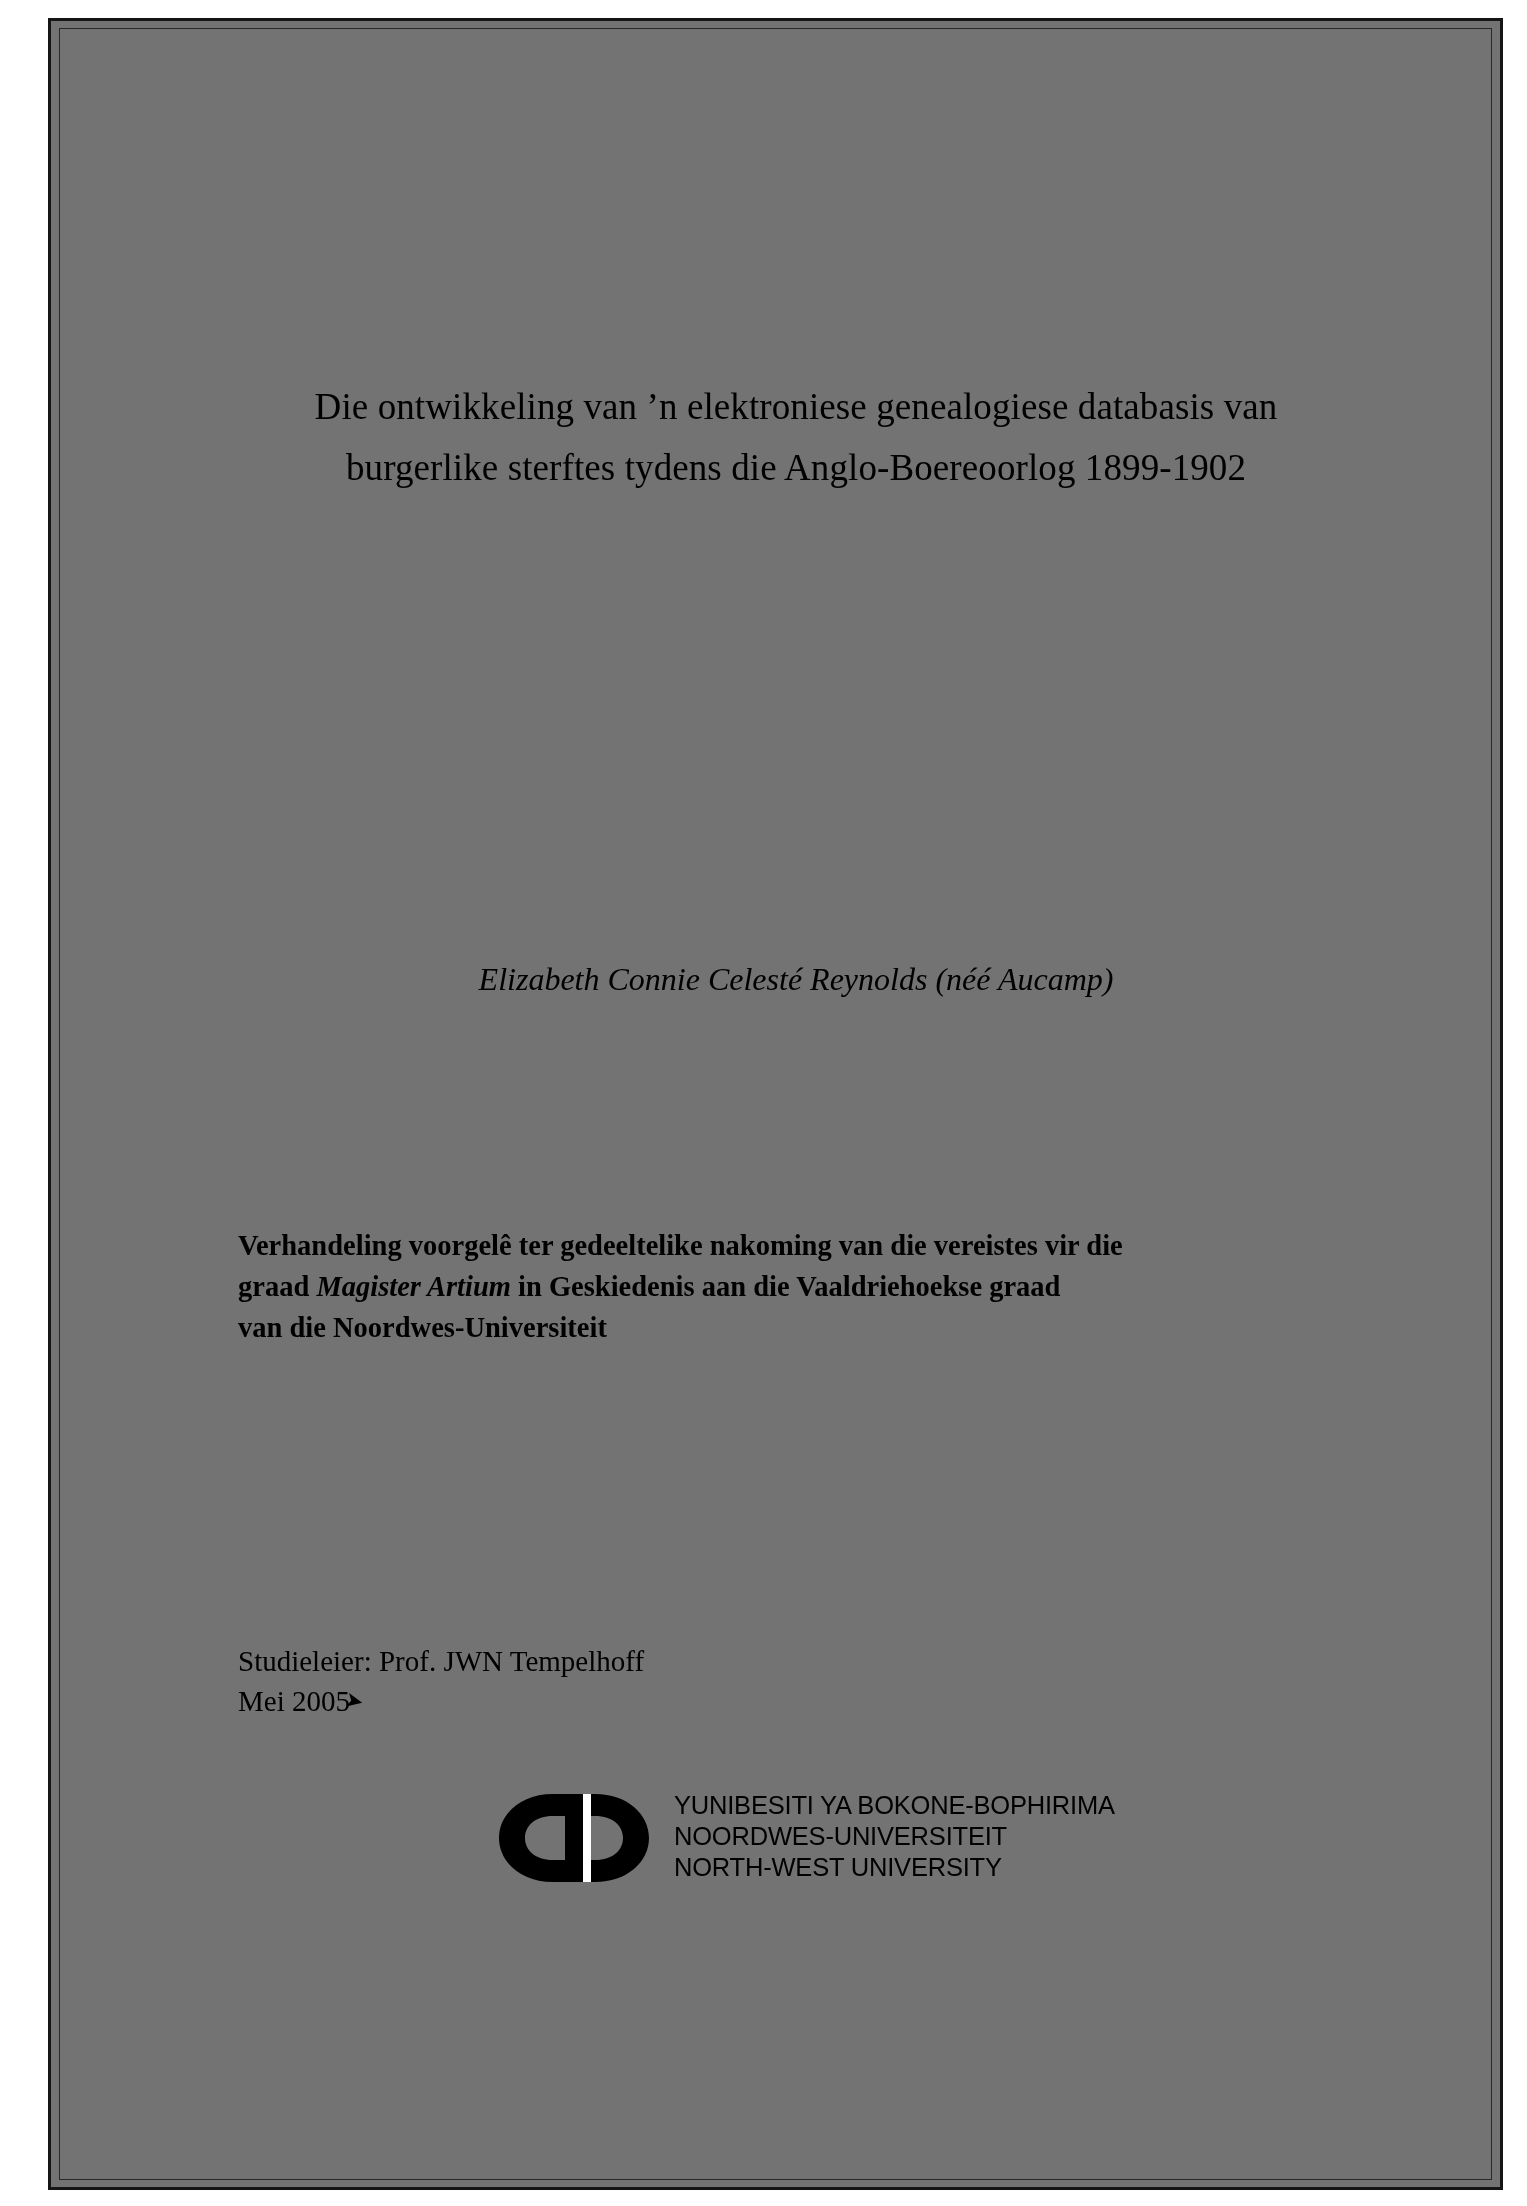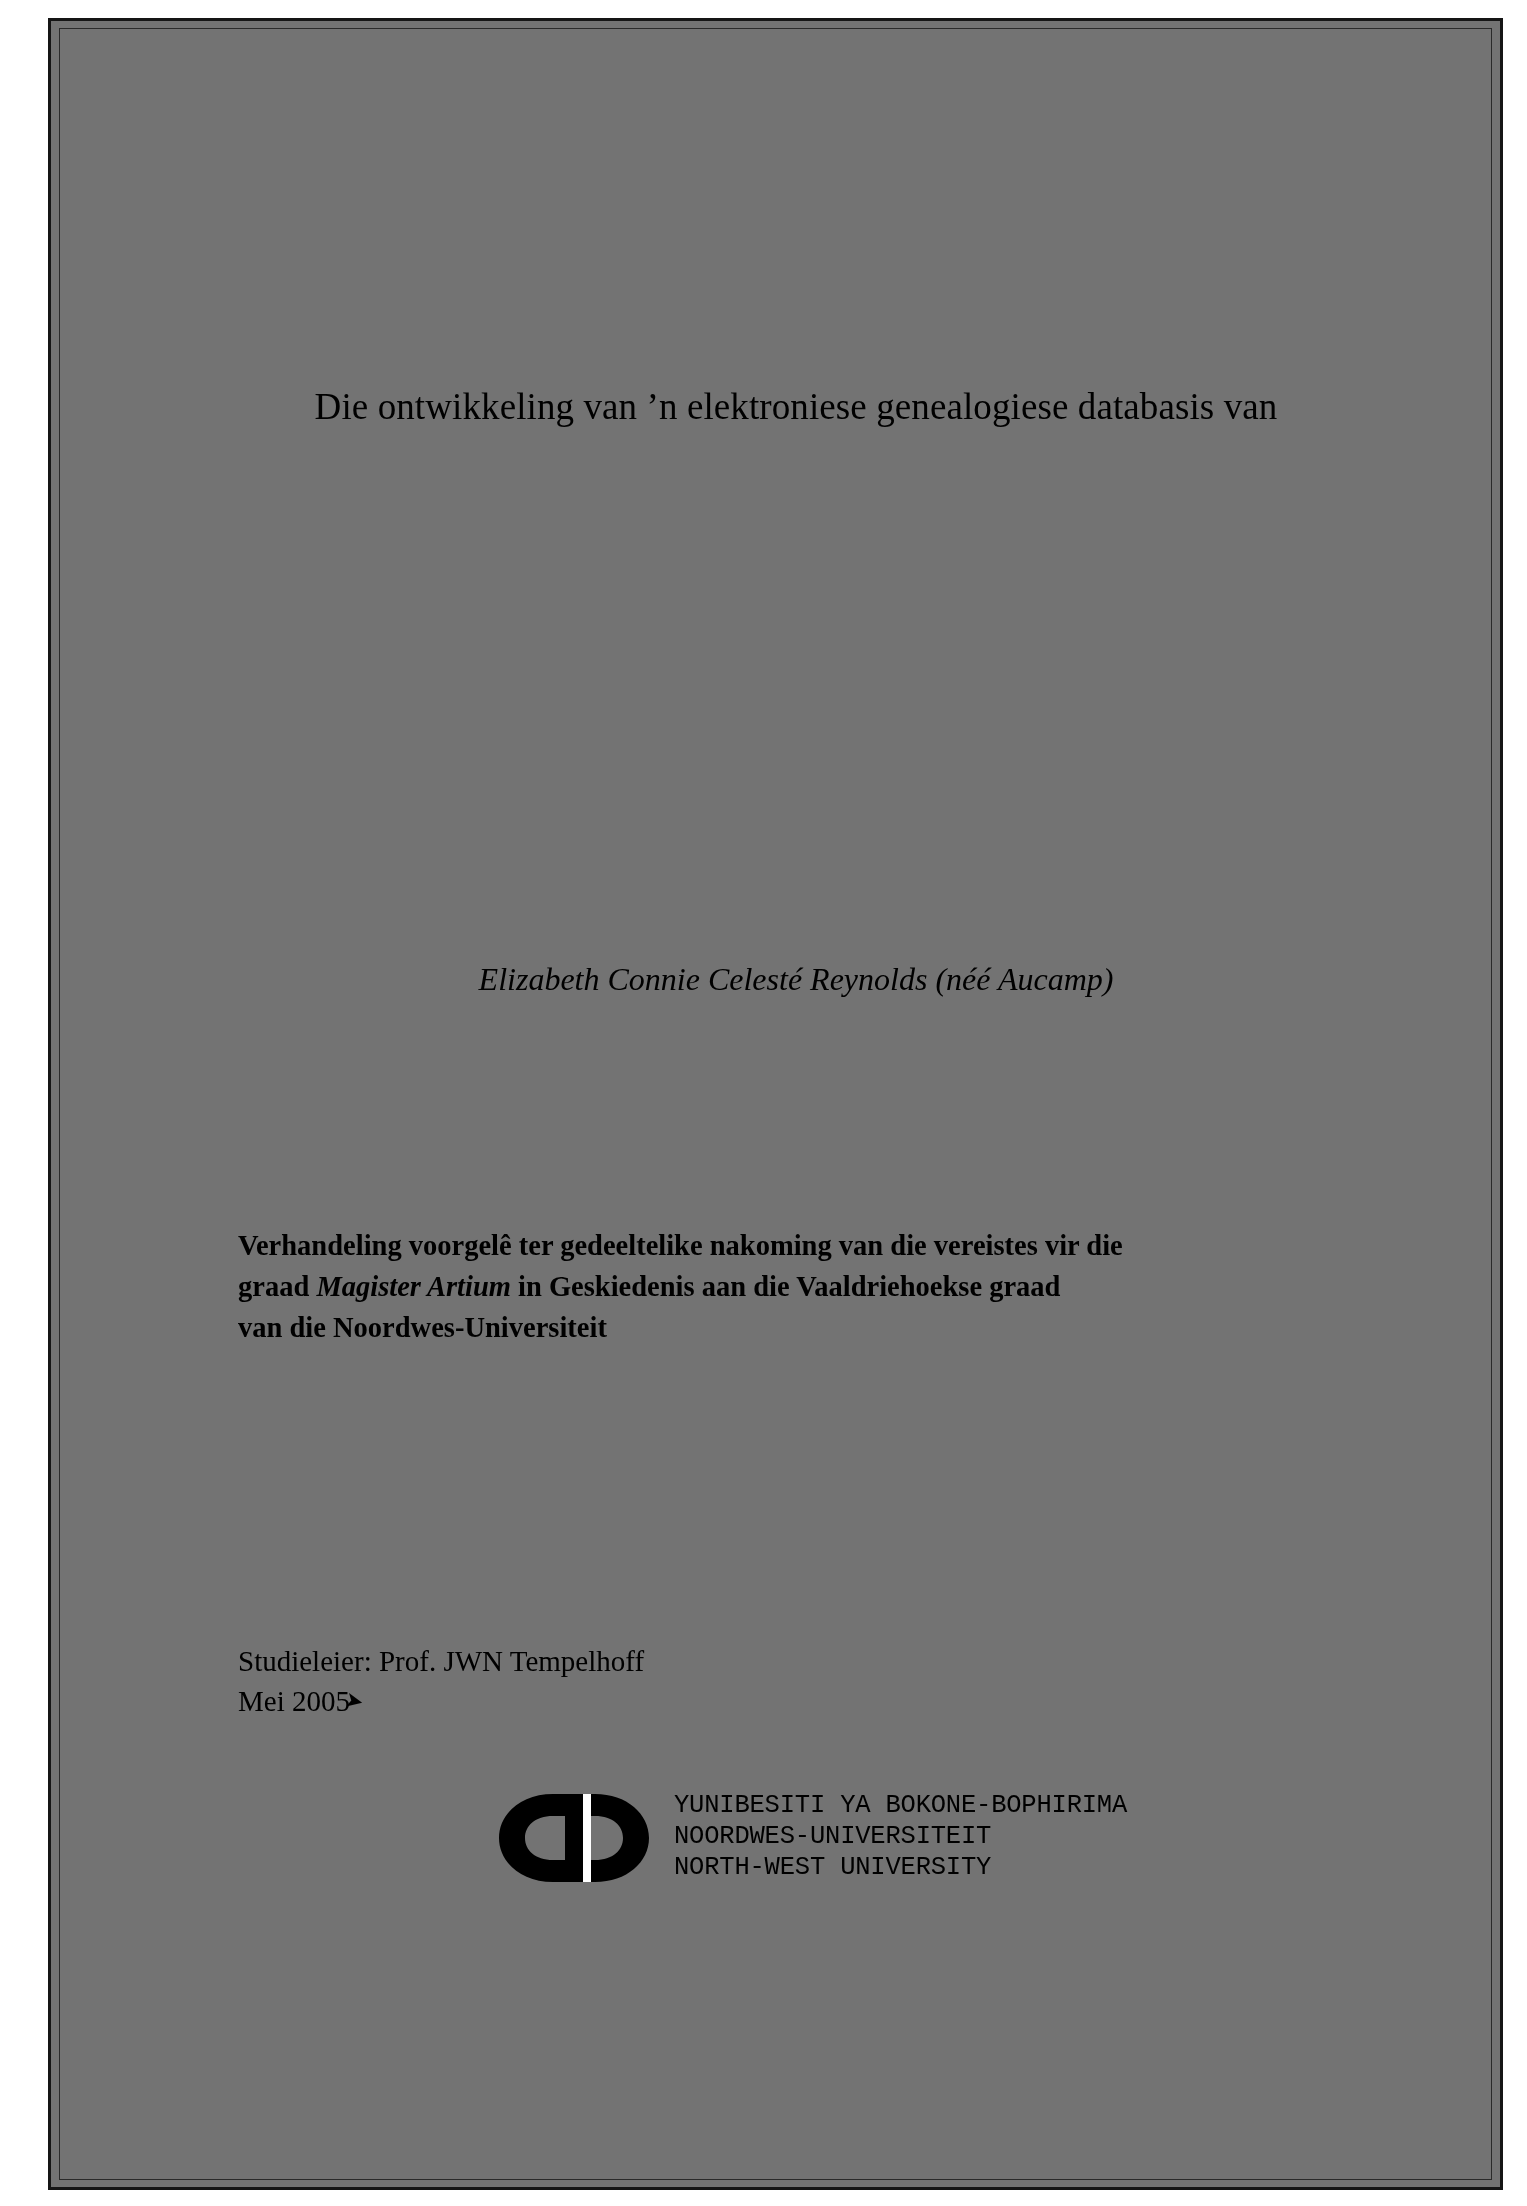--- a/index.html
+++ b/index.html
@@ -132,37 +132,38 @@
     position: absolute;
     left: 0;
     top: 4px;
     width: 175px;
     height: 100px;
   }
   .logo-text {
     position: absolute;
     left: 183px;
     top: 6px;
-    font-family: Liberation Mono, monospace;
+    font-family: Liberation Sans, sans-serif;
     font-size: 25.5px;
     line-height: 1.22;
     letter-spacing: -0.2px;
     font-weight: 500;
   }
 </style>
 </head>
 <body>
 
 <div class="page-frame">
   <div class="page-frame-inner"></div>
 
   <div class="content">
 
     <div class="title-block">
       <div class="title-line">Die ontwikkeling van ’n elektroniese genealogiese databasis van</div>
+      <div class="title-line">burgerlike sterftes tydens die Anglo-Boereoorlog 1899-1902</div>
     </div>
 
 
     <div class="author">Elizabeth Connie Celesté Reynolds (néé Aucamp)</div>
 
     <div class="submission">
       <div class="just">Verhandeling voorgelê ter gedeeltelike nakoming van die vereistes vir die</div>
       <div><span>graad </span><span class="ital">Magister Artium</span><span> in Geskiedenis aan die Vaaldriehoekse graad</span></div>
       <div>van die Noordwes-Universiteit</div>
     </div>

